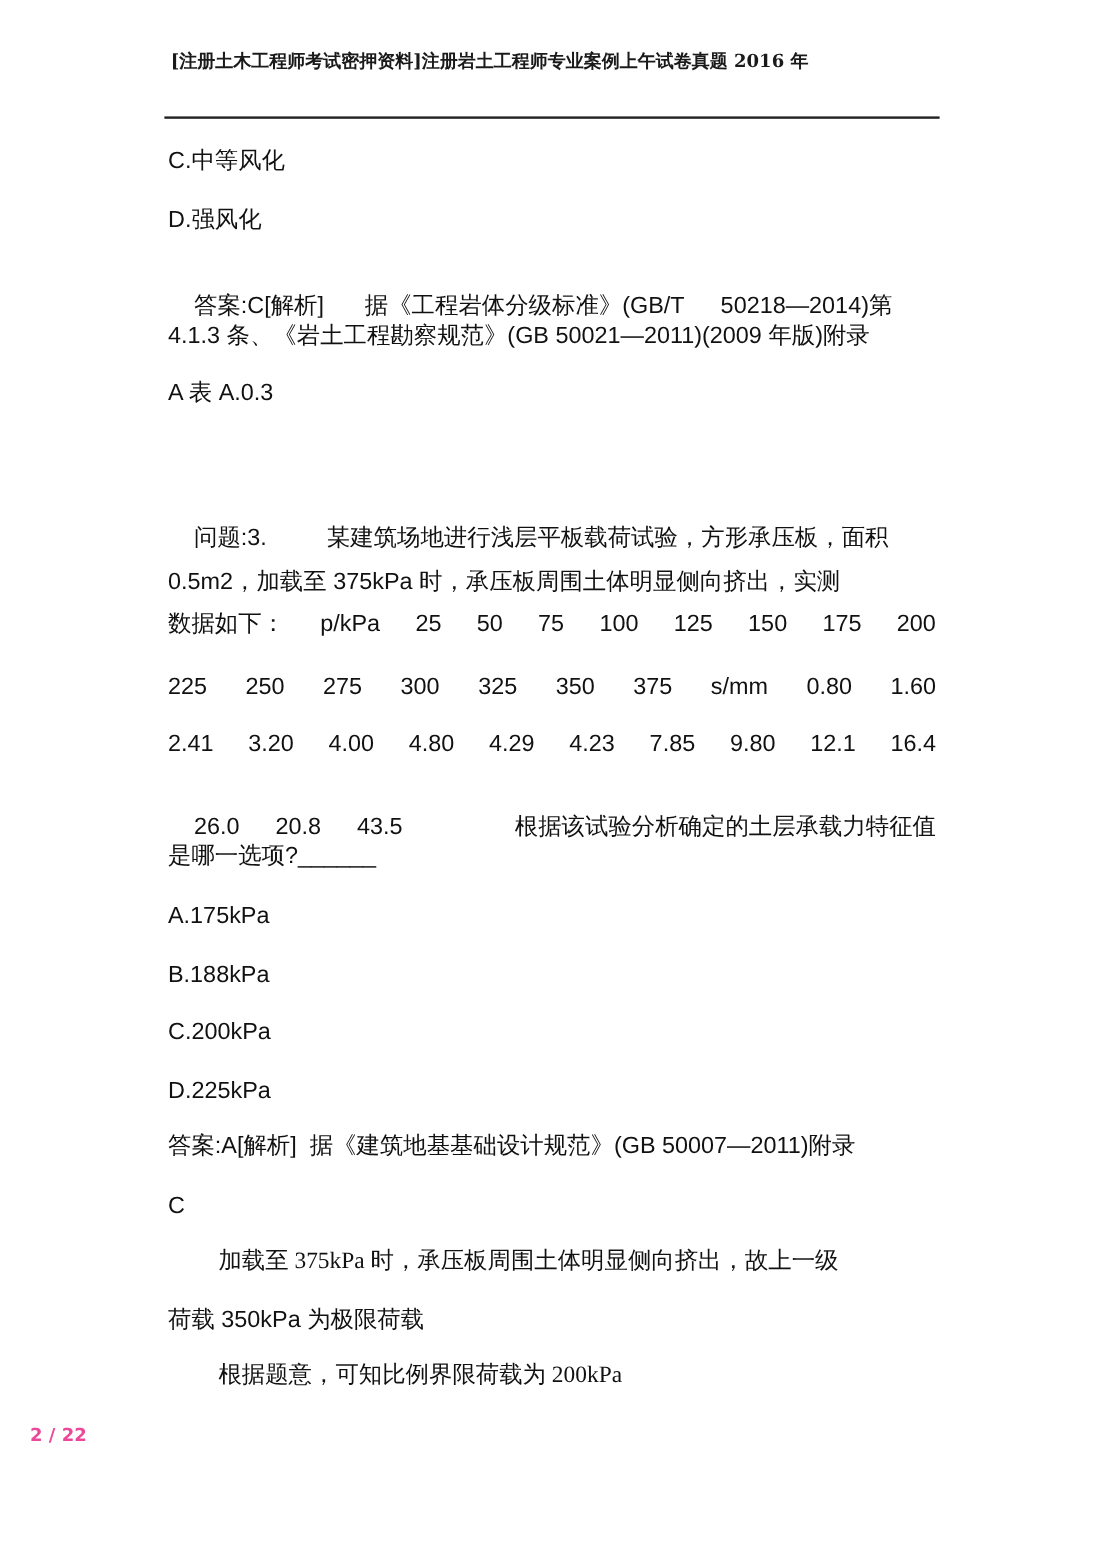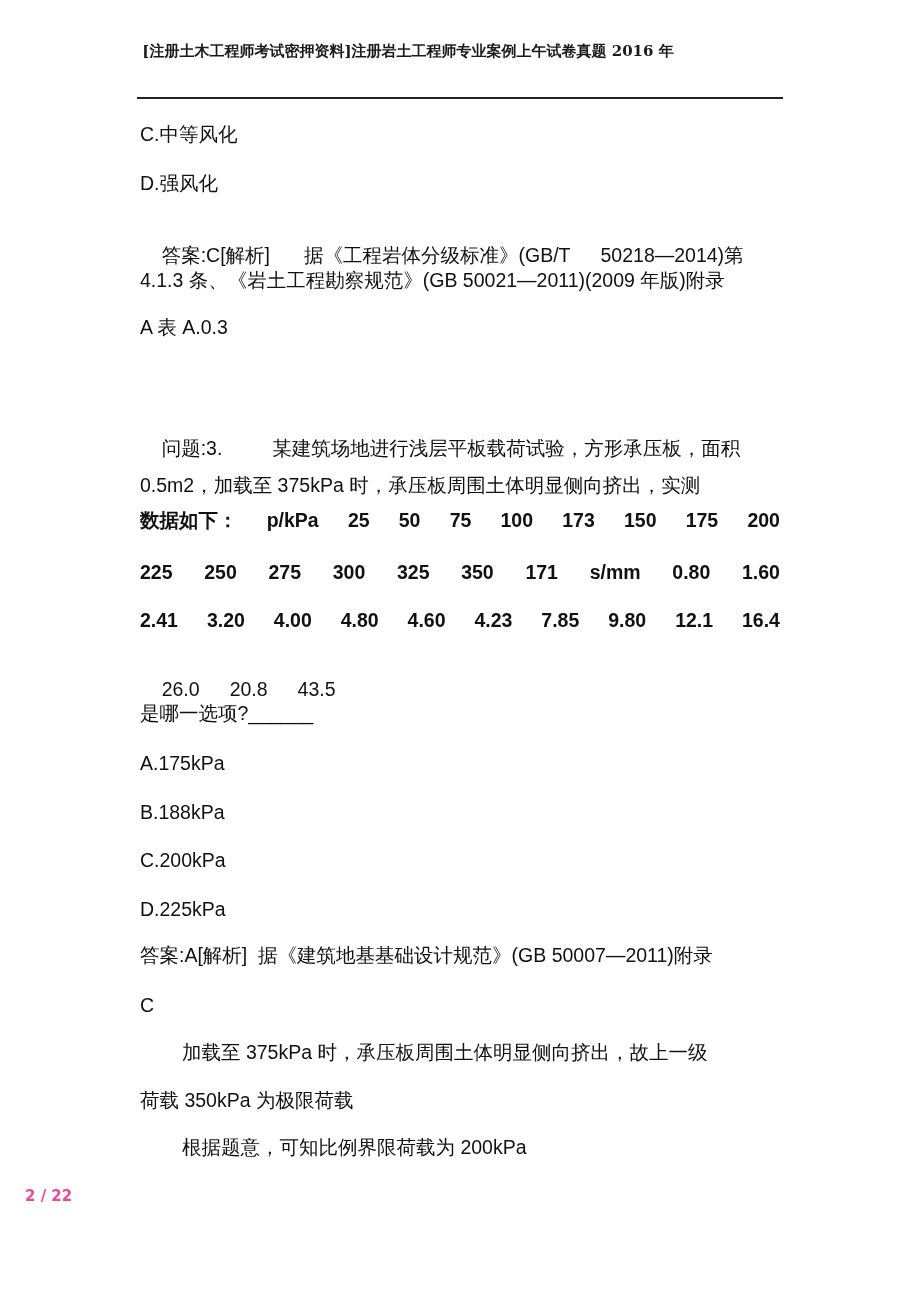--- a/index.html
+++ b/index.html
@@ -11,22 +11,22 @@
     }
     .header-rule {
       position: absolute; top: 97px; left: 137px; width: 646px; height: 0;
       border-top: 2px solid #222;
     }
     .content {
       position: absolute; left: 140px; top: 118px; width: 645px;
       font-family: "Liberation Sans", sans-serif; font-size: 19.5px; color: #111;
     }
     .line { position: absolute; left: 0; white-space: pre; line-height: 24px; }
-    .just { display: flex; justify-content: space-between; width: 640px; font-weight: bold; }
-    .indent { left: 42px; }
+    .just { display: flex; justify-content: space-between; width: 640px; }
+    .indent { left: 42px; font-family: Liberation Serif, serif; }
     .footer-page {
       position: absolute; top: 1187px; left: 0; width: 920px; text-align: left;
       font-family: "DejaVu Sans", sans-serif; font-size: 15px; font-weight: bold; color: #ec4899; margin-left: 25px;
     }
   </style>
 </head>
 <body>
 
 <div class="header-title">[注册土木工程师考试密押资料]注册岩土工程师专业案例上午试卷真题 2016 年</div>
 <div class="header-rule"></div>
@@ -47,54 +47,54 @@
   </div>
   <div class="line" style="top:355px">0.5m2，加载至 375kPa 时，承压板周围土体明显侧向挤出，实测</div>
 
   <div class="line just" style="top:390px">
     <span>数据如下：</span>
     <span>p/kPa</span>
     <span>25</span>
     <span>50</span>
     <span>75</span>
     <span>100</span>
-    <span>173</span>
+    <span>125</span>
     <span>150</span>
     <span>175</span>
     <span>200</span>
   </div>
 
   <div class="line just" style="top:442px">
     <span>225</span>
     <span>250</span>
     <span>275</span>
     <span>300</span>
     <span>325</span>
     <span>350</span>
-    <span>171</span>
+    <span>375</span>
     <span>s/mm</span>
     <span>0.80</span>
     <span>1.60</span>
   </div>
 
   <div class="line just" style="top:490px">
     <span>2.41</span>
     <span>3.20</span>
     <span>4.00</span>
     <span>4.80</span>
-    <span>4.60</span>
+    <span>4.29</span>
     <span>4.23</span>
     <span>7.85</span>
     <span>9.80</span>
     <span>12.1</span>
     <span>16.4</span>
   </div>
 
   <div class="line" style="top:535px; width:640px">
-    <span>26.0</span><span style="display:inline-block;width:30px"></span><span>20.8</span><span style="display:inline-block;width:30px"></span><span>43.5</span>
+    <span>26.0</span><span style="display:inline-block;width:30px"></span><span>20.8</span><span style="display:inline-block;width:30px"></span><span>43.5</span><span style="position:absolute; right:0">根据该试验分析确定的土层承载力特征值</span>
   </div>
 
   <div class="line" style="top:583px">是哪一选项?______</div>
 
   <div class="line" style="top:633px">A.175kPa</div>
   <div class="line" style="top:682px">B.188kPa</div>
   <div class="line" style="top:730px">C.200kPa</div>
   <div class="line" style="top:779px">D.225kPa</div>
 
   <div class="line" style="top:825px">答案:A[解析]  据《建筑地基基础设计规范》(GB 50007—2011)附录</div>

